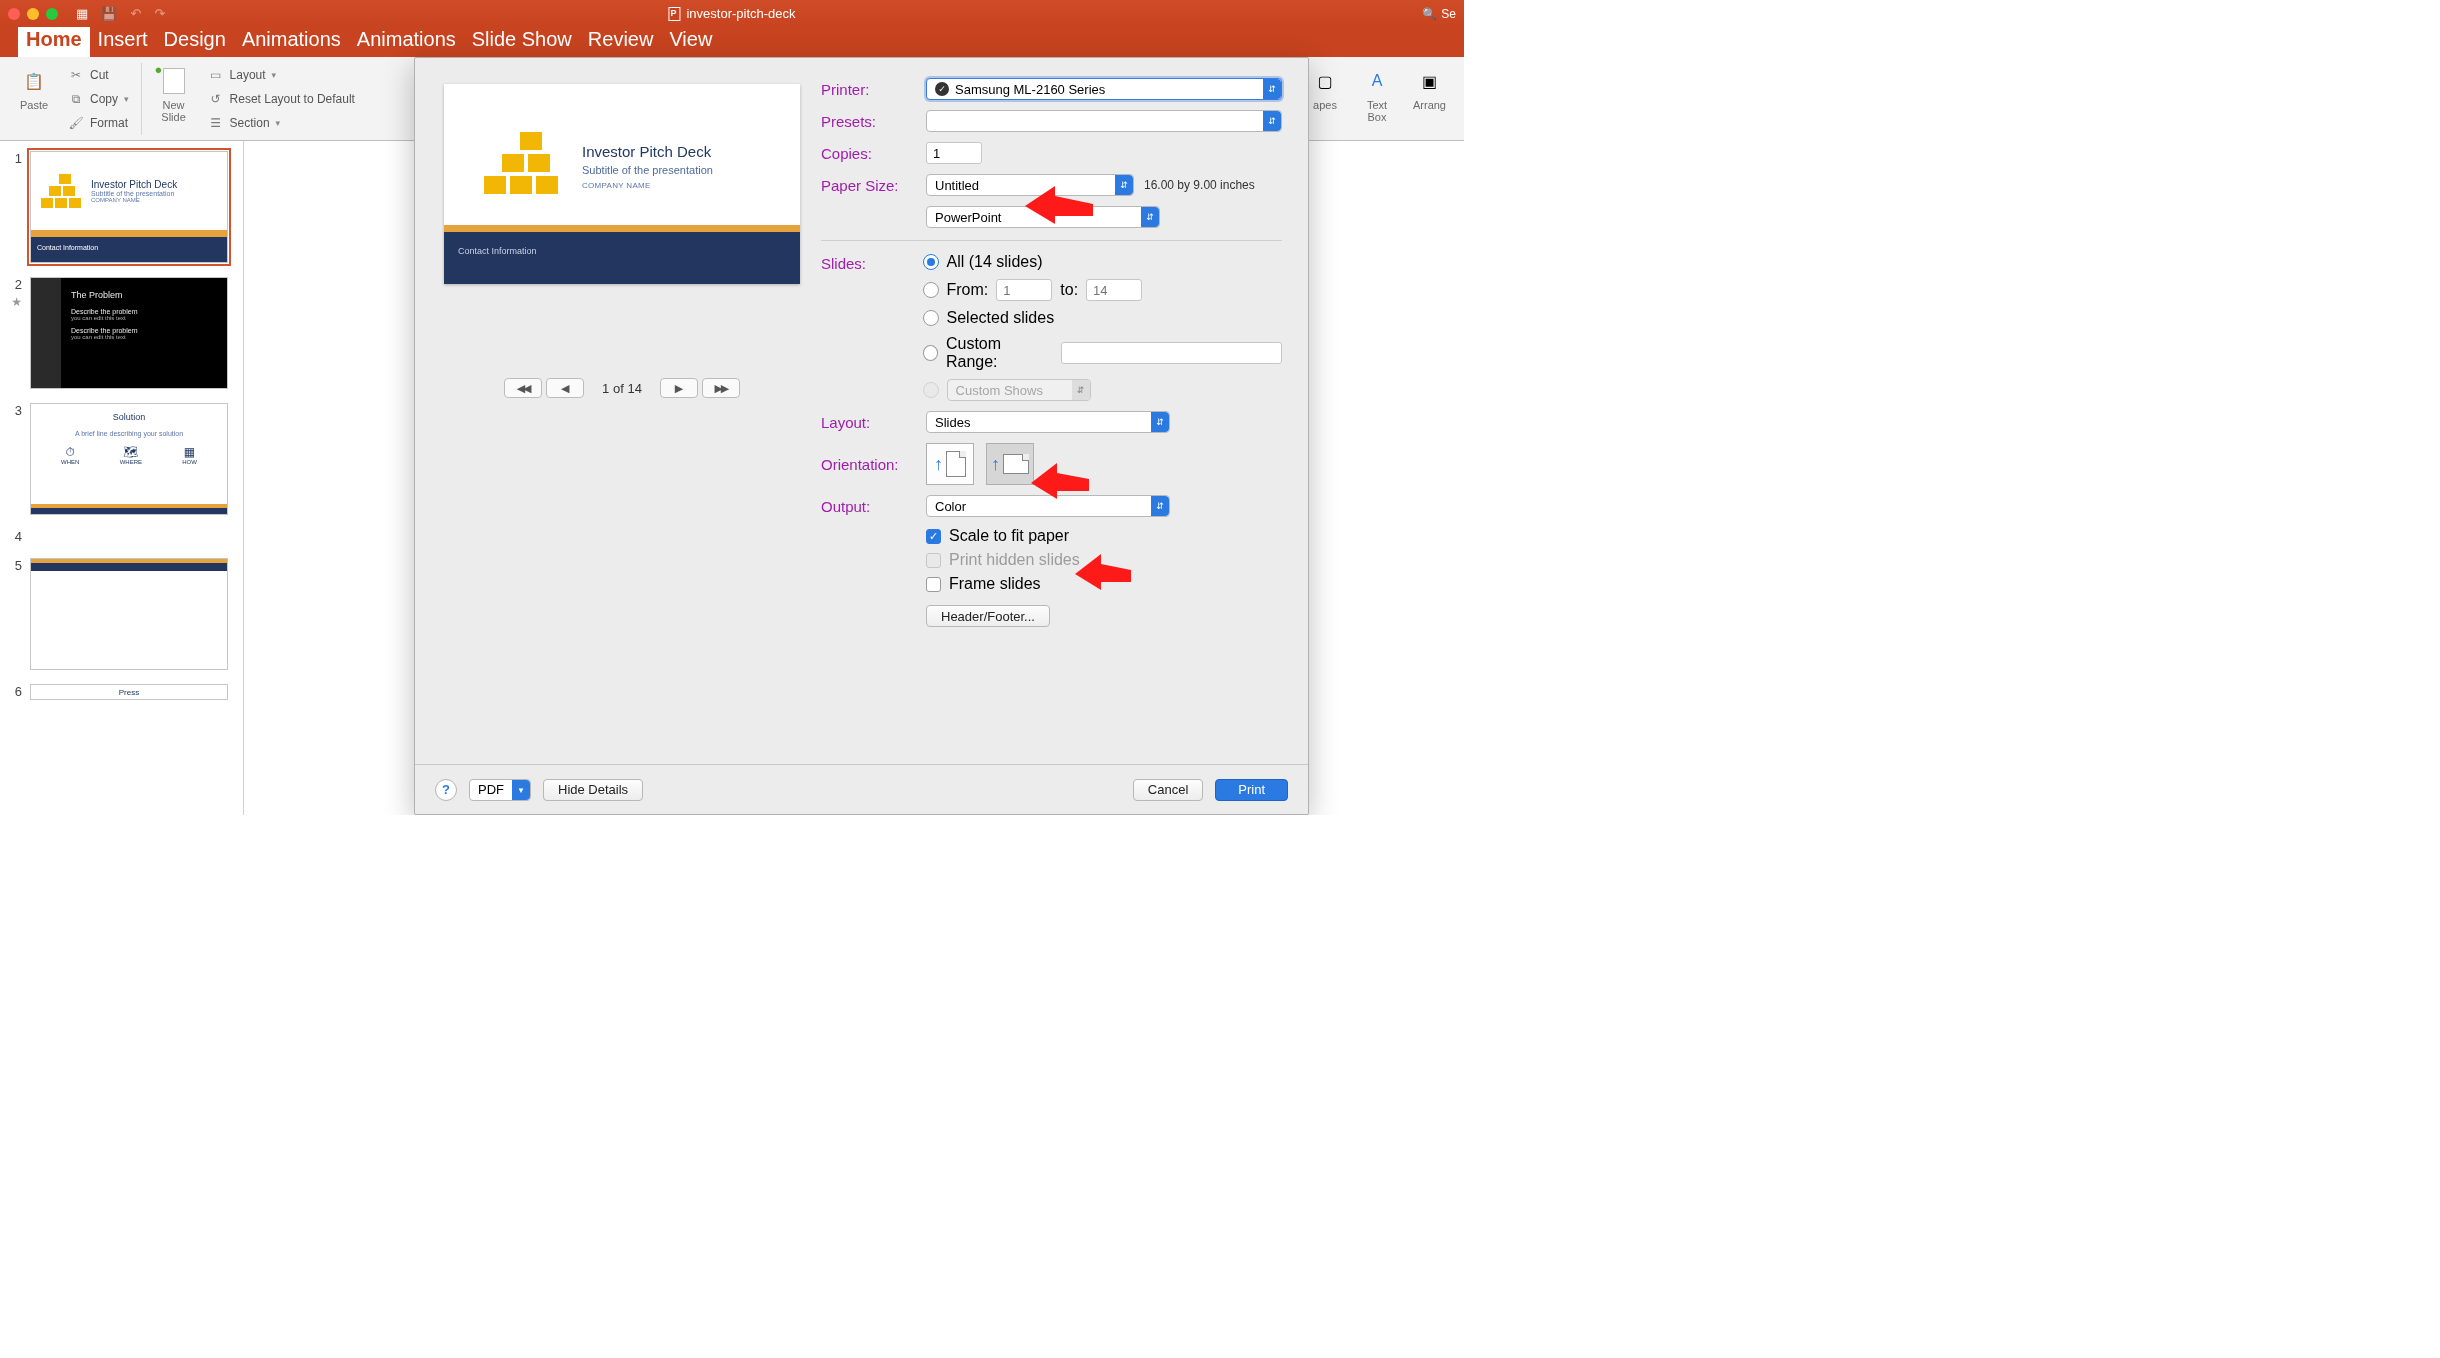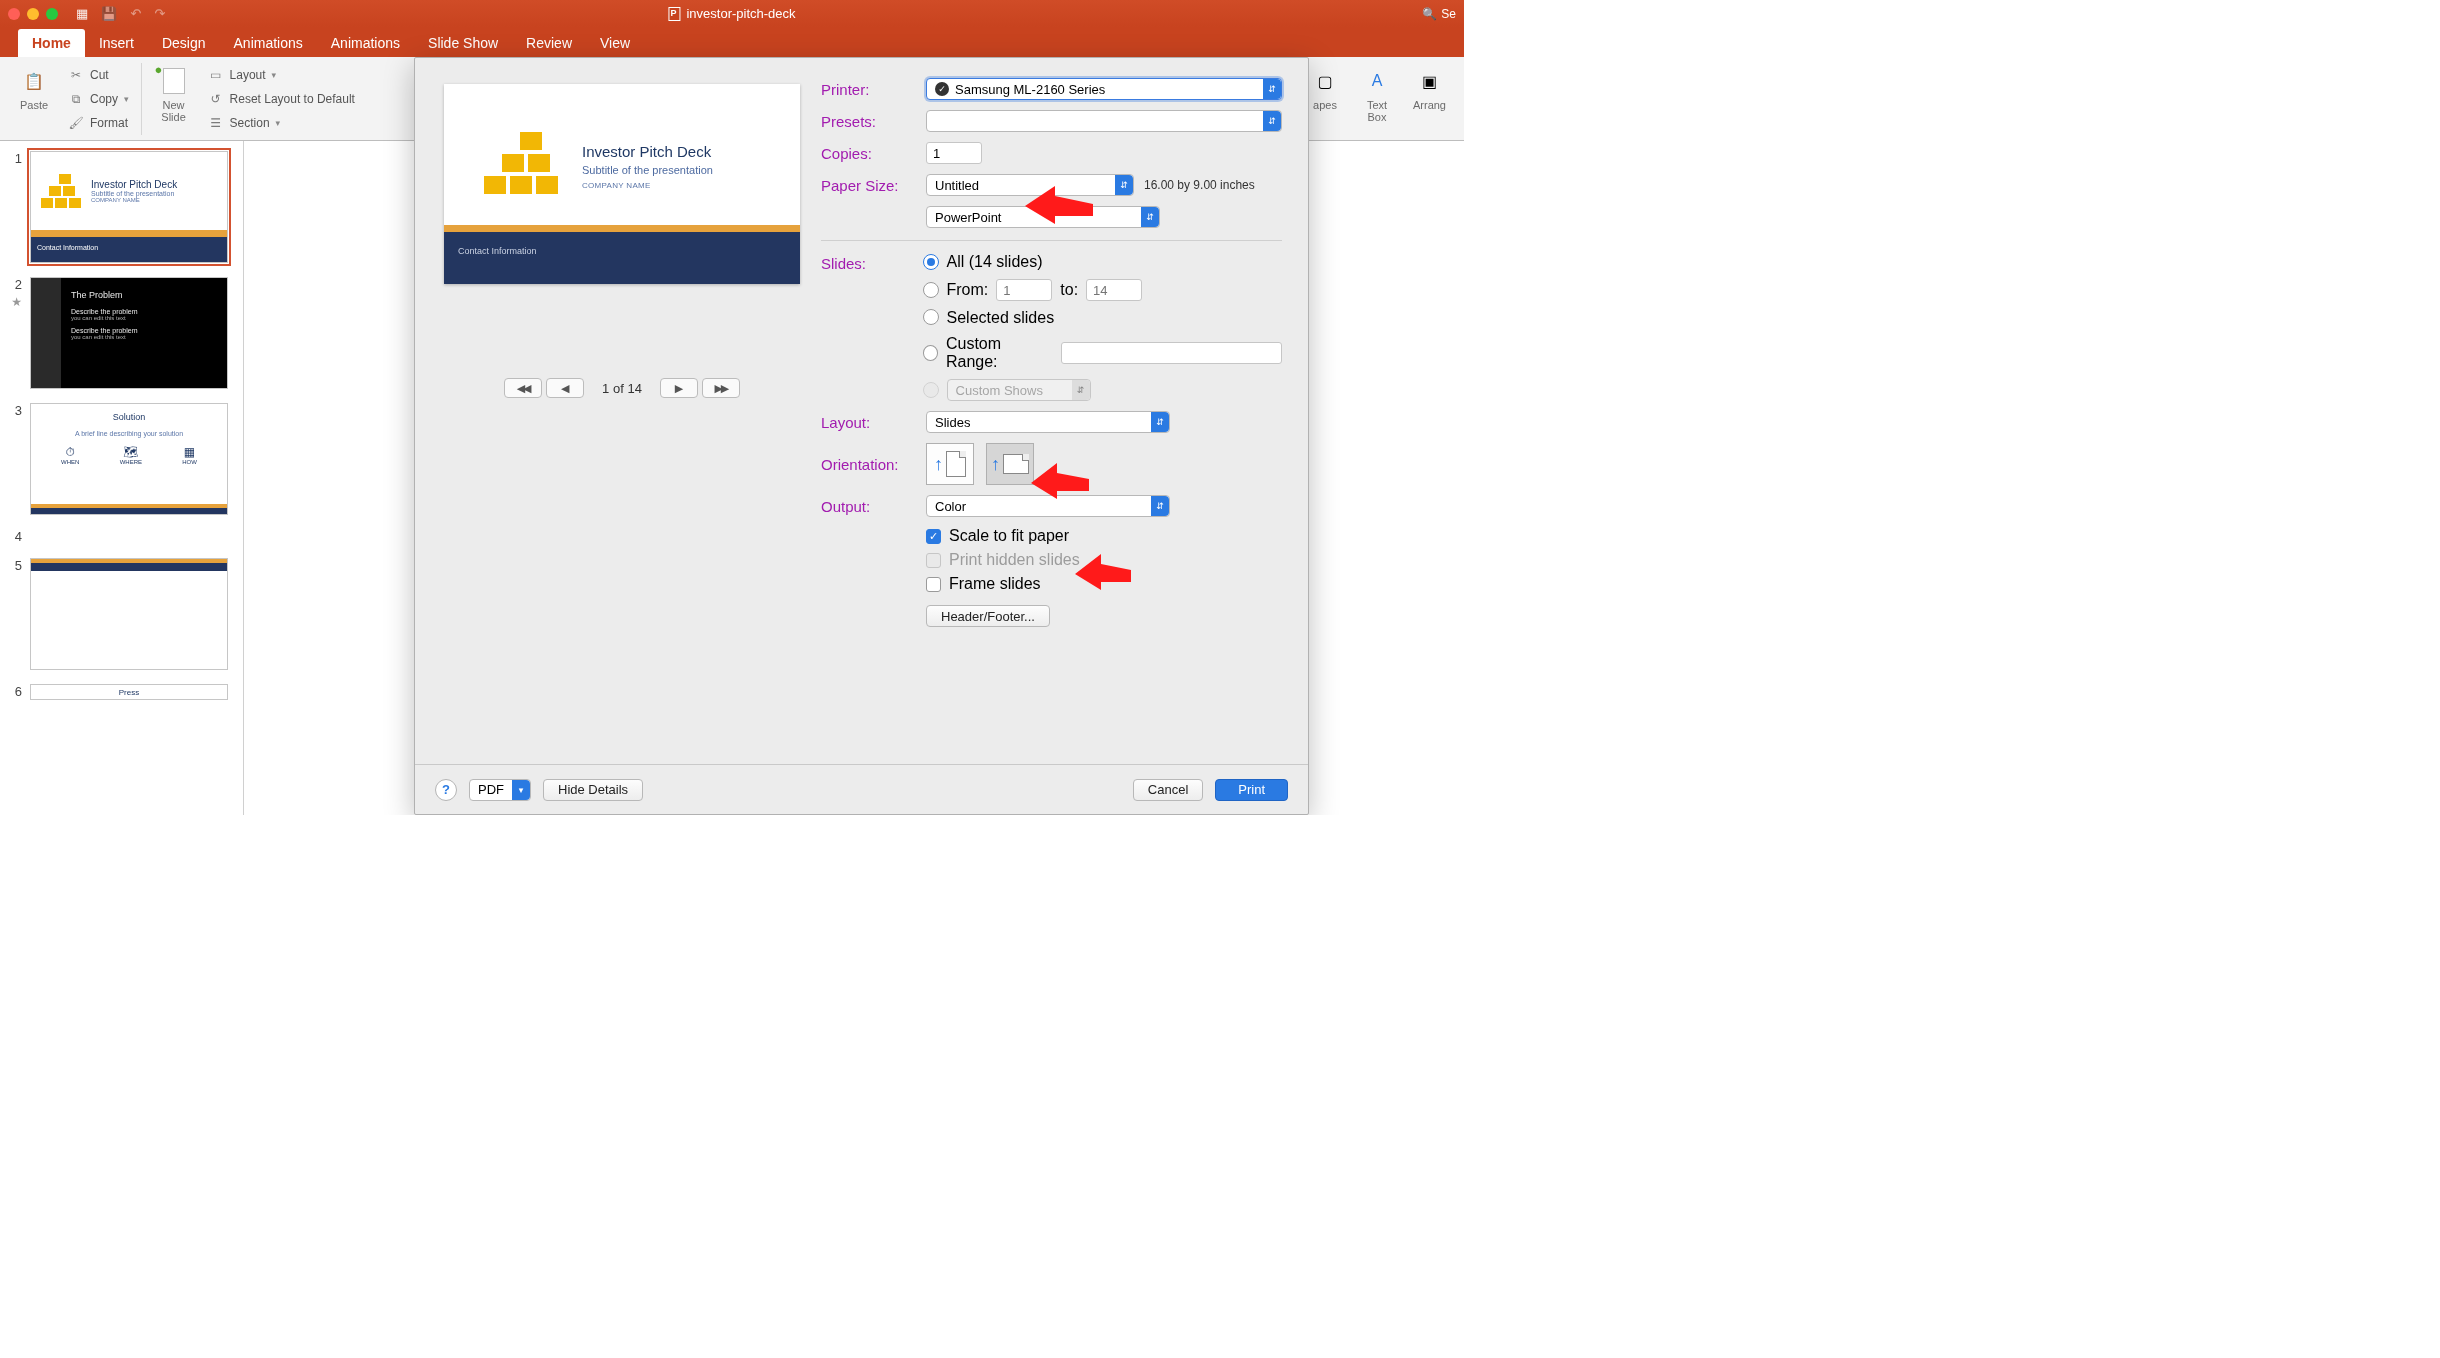--- a/index.html
+++ b/index.html
@@ -11,21 +11,21 @@
 .traffic span { width: 12px; height: 12px; border-radius: 50%; }
 .tl-red { background: #ff5f57; } .tl-yel { background: #ffbd2e; } .tl-grn { background: #28c940; }
 .tb-icons { margin-left: 18px; display: flex; gap: 13px; color: #fff; opacity: .9; font-size: 13px; }
 .tb-title { position: absolute; left: 50%; transform: translateX(-50%); color: #fff; font-size: 13px; display:flex; align-items:center; gap:6px;}
 .tb-search { position: absolute; right: 8px; color: #fff; font-size: 12px; display:flex; align-items:center; gap:4px;}
 .ppt-iconlet{width:12px;height:14px;background:#c8431f;border:1px solid #fff;display:inline-block;position:relative;}
 .ppt-iconlet::after{content:"P";color:#fff;font-size:9px;font-weight:bold;position:absolute;left:1px;top:0;}
 
 
 .tabs { height: 30px; background: #c8431f; display: flex; align-items: flex-end; padding-left: 18px; gap: 0; }
-.tab { color: #fff; font-size: 14px; padding: 6px 14px; cursor: pointer; }
+.tab { color: #fff; font-size: 20px; padding: 6px 8px; cursor: pointer; }
 .tab.active { background: #fff; color: #c8431f; font-weight: 600; border-radius: 3px 3px 0 0; }
 
 
 .ribbon { height: 84px; background: #f3f3f3; border-bottom: 1px solid #bdbdbd; display: flex; align-items: flex-start; padding: 6px 10px; gap: 6px; }
 .rgroup { display: flex; flex-direction: column; align-items: center; gap: 2px; padding: 2px 8px; }
 .rlabel { font-size: 11px; color: #6b6b6b; }
 .ricon { width: 32px; height: 32px; display:flex; align-items:center; justify-content:center; }
 .rbtntxt { font-size: 12px; color: #555; display:flex; align-items:center; gap:6px; padding:2px 4px;}
 .rbtntxt .mini-ico{width:16px;height:16px;display:inline-flex;align-items:center;justify-content:center;color:#7a7a7a;}
 .rbtntxt .dd{color:#888;font-size:9px;}
@@ -382,21 +382,21 @@
               <span class="radio checked"></span>
               <span>All  (14 slides)</span>
             </label>
             <label style="display:flex;align-items:center;gap:8px">
               <span class="radio"></span>
               <span>From:</span>
               <input class="opt-input" style="width: 56px; color: rgb(187, 187, 187);" placeholder="1">
               <span>to:</span>
               <input class="opt-input" style="width: 56px; color: rgb(187, 187, 187);" placeholder="14">
             </label>
-            <label style="display:flex;align-items:flex-start;gap:8px">
+            <label style="display:flex;align-items:center;gap:8px">
               <span class="radio"></span>
               <span>Selected slides</span>
             </label>
             <label style="display:flex;align-items:center;gap:8px">
               <span class="radio"></span>
               <span>Custom Range:</span>
               <input class="opt-input" style="width: 230px;">
             </label>
             <label style="display:flex;align-items:center;gap:8px;opacity:.7">
               <span class="radio dis"></span>

